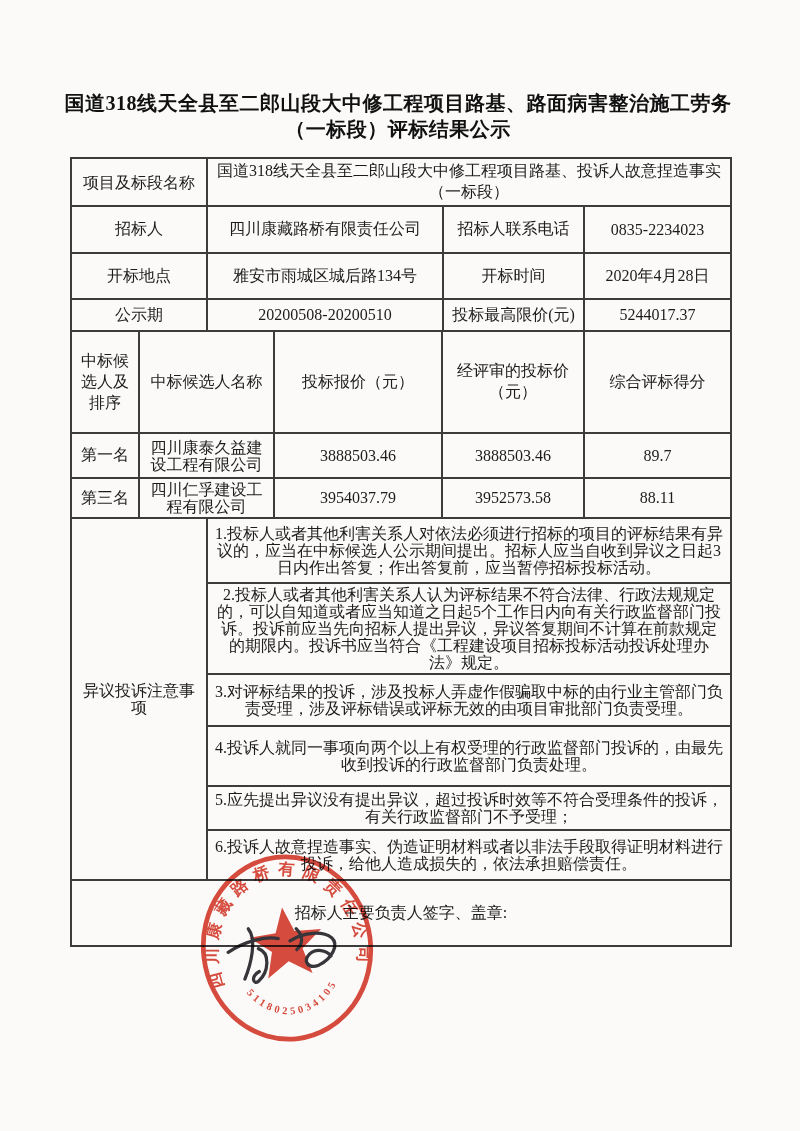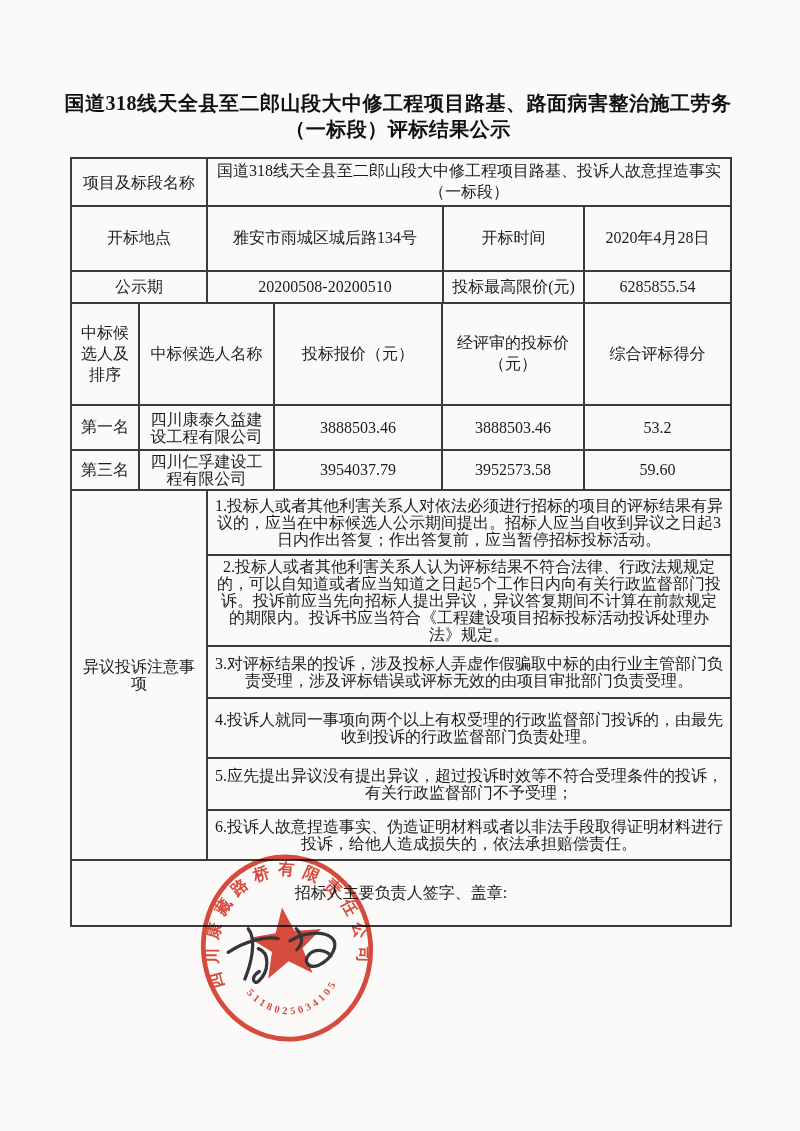--- a/index.html
+++ b/index.html
@@ -61,31 +61,37 @@
           <col style="width:136px">
           <col style="width:236px">
           <col style="width:141px">
           <col style="width:147px">
         </colgroup>
       <tbody>
           <tr style="height:48px">
         <td class="lblcell">项目及标段名称</td>
         <td class="left" colspan="3">国道318线天全县至二郎山段大中修工程项目路基、投诉人故意捏造事实（一标段）</td>
       </tr>
-      <tr style="height:65px">
+      <tr style="height:47px">
+        <td>招标人</td>
+        <td>四川康藏路桥有限责任公司</td>
+        <td>招标人联系电话</td>
+        <td>0835-2234023</td>
+      </tr>
+      <tr style="height:46px">
         <td>开标地点</td>
         <td>雅安市雨城区城后路134号</td>
         <td>开标时间</td>
         <td>2020年4月28日</td>
       </tr>
       <tr style="height:32px">
         <td>公示期</td>
         <td>20200508-20200510</td>
         <td>投标最高限价(元)</td>
-        <td>6285855.54</td>
+        <td>5244017.37</td>
       </tr>
     </tbody>
       </table>
 
     <table class="t">
       <colgroup>
           <col style="width:68px">
           <col style="width:135px">
           <col style="width:168px">
           <col style="width:142px">
@@ -97,28 +103,28 @@
         <th>中标候选人名称</th>
         <th>投标报价（元）</th>
         <th>经评审的投标价（元）</th>
         <th>综合评标得分</th>
       </tr>
       <tr style="height:45px">
         <td>第一名</td>
         <td class="lblcell">四川康泰久益建设工程有限公司</td>
         <td>3888503.46</td>
         <td>3888503.46</td>
-        <td>53.2</td>
+        <td>89.7</td>
       </tr>
       <tr style="height:38px">
         <td>第三名</td>
         <td class="lblcell">四川仁孚建设工程有限公司</td>
         <td>3954037.79</td>
         <td>3952573.58</td>
-        <td>59.60</td>
+        <td>88.11</td>
       </tr>
     </tbody>
       </table>
 
     <table class="t">
       <colgroup>
           <col style="width:136px">
           <col style="width:524px">
         </colgroup>
       <tbody>
@@ -128,21 +134,21 @@
       </tr>
       <tr style="height:64px">
         <td class="note">2.投标人或者其他利害关系人认为评标结果不符合法律、行政法规规定的，可以自知道或者应当知道之日起5个工作日内向有关行政监督部门投诉。投诉前应当先向招标人提出异议，异议答复期间不计算在前款规定的期限内。投诉书应当符合《工程建设项目招标投标活动投诉处理办法》规定。</td>
       </tr>
       <tr style="height:52px">
         <td class="note">3.对评标结果的投诉，涉及投标人弄虚作假骗取中标的由行业主管部门负责受理，涉及评标错误或评标无效的由项目审批部门负责受理。</td>
       </tr>
       <tr style="height:60px">
         <td class="note">4.投诉人就同一事项向两个以上有权受理的行政监督部门投诉的，由最先收到投诉的行政监督部门负责处理。</td>
       </tr>
-      <tr style="height:52px">
+      <tr style="height:44px">
         <td class="note">5.应先提出异议没有提出异议，超过投诉时效等不符合受理条件的投诉，有关行政监督部门不予受理；</td>
       </tr>
       <tr style="height:50px">
         <td class="note">6.投诉人故意捏造事实、伪造证明材料或者以非法手段取得证明材料进行投诉，给他人造成损失的，依法承担赔偿责任。</td>
       </tr>
     </tbody>
       </table>
 
     <table class="t">
       <colgroup>

